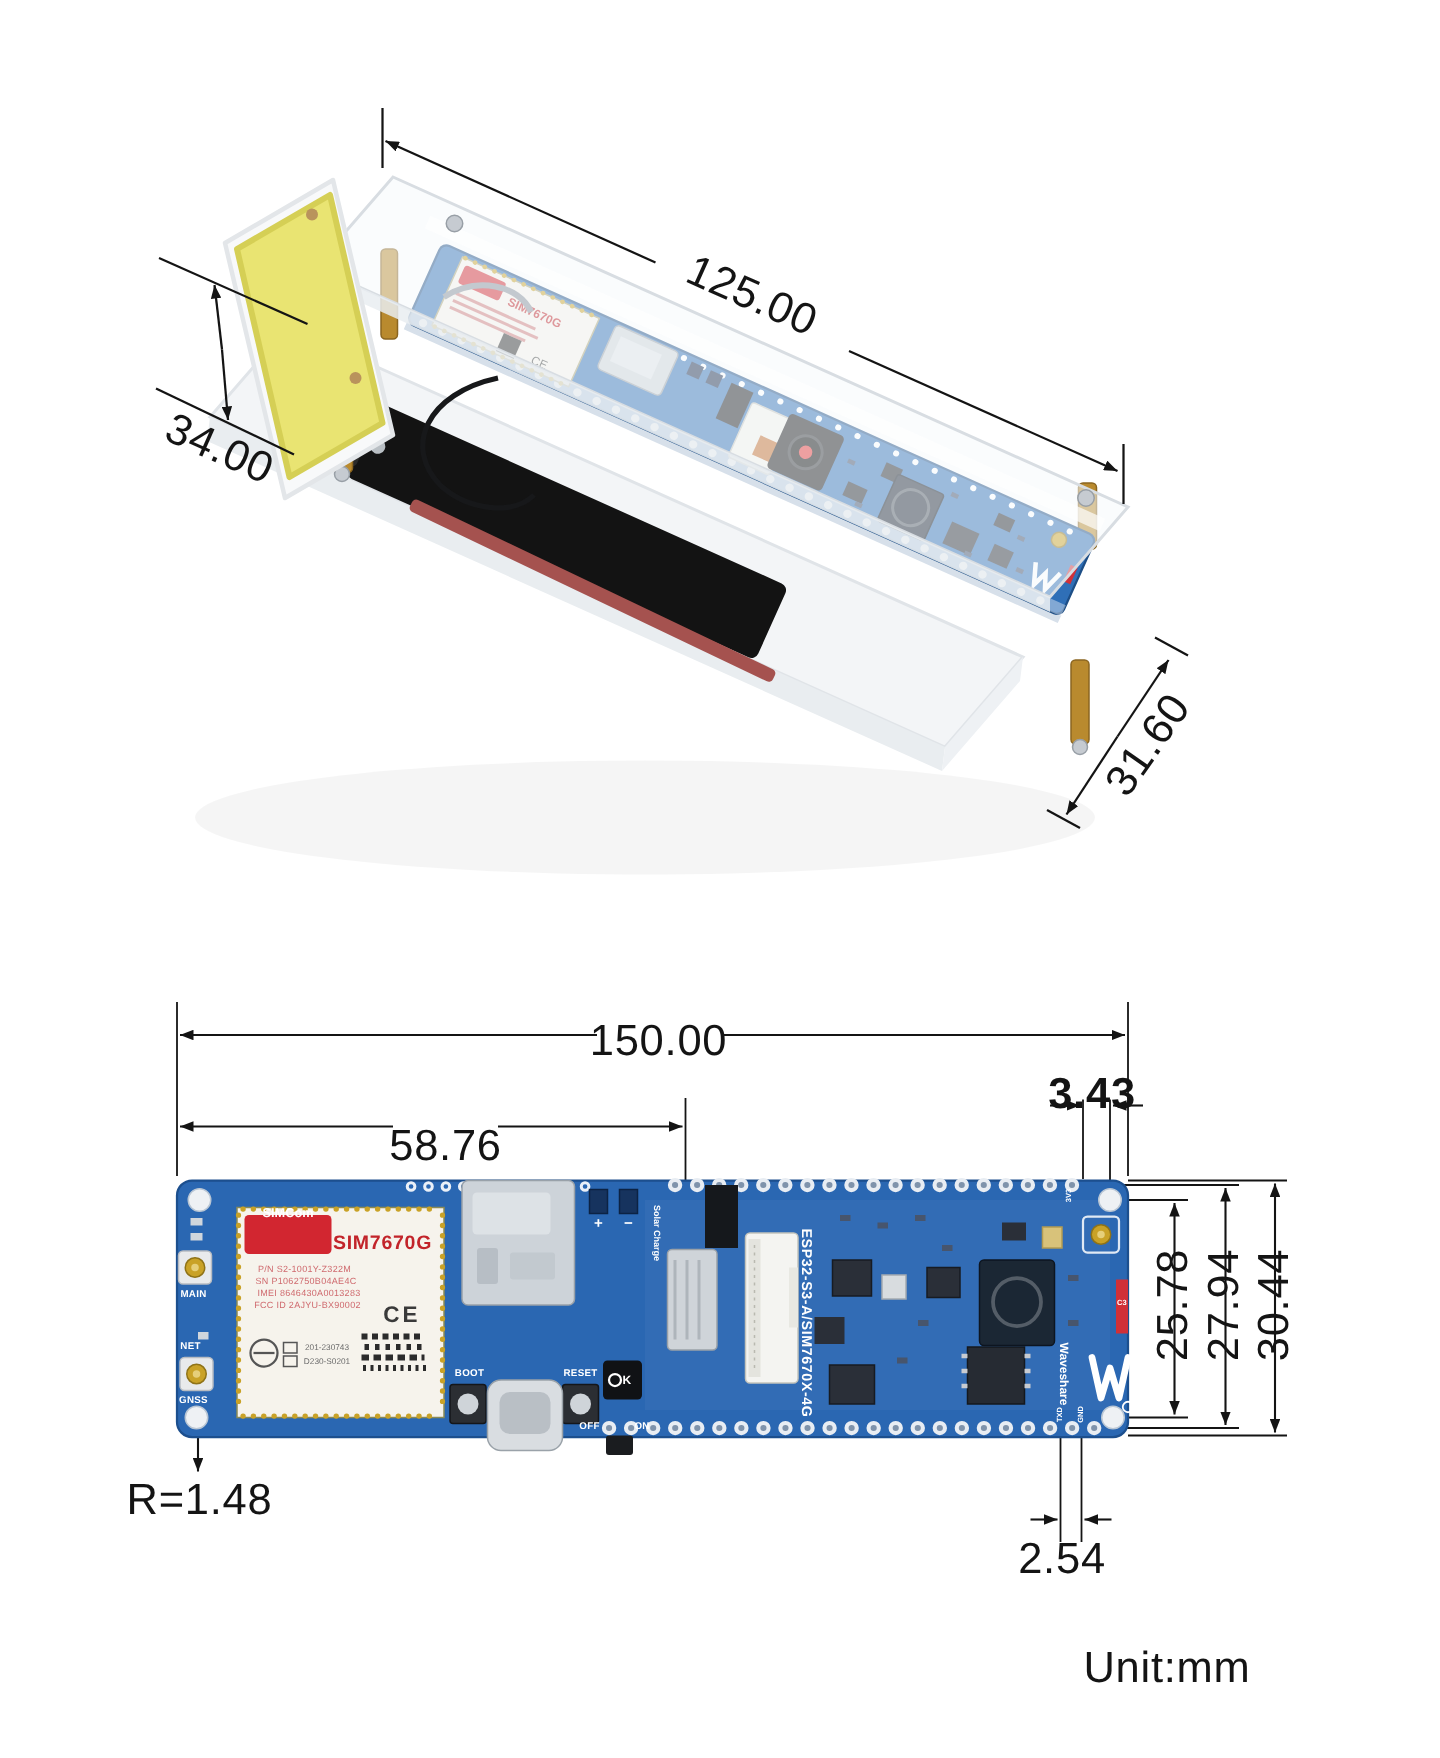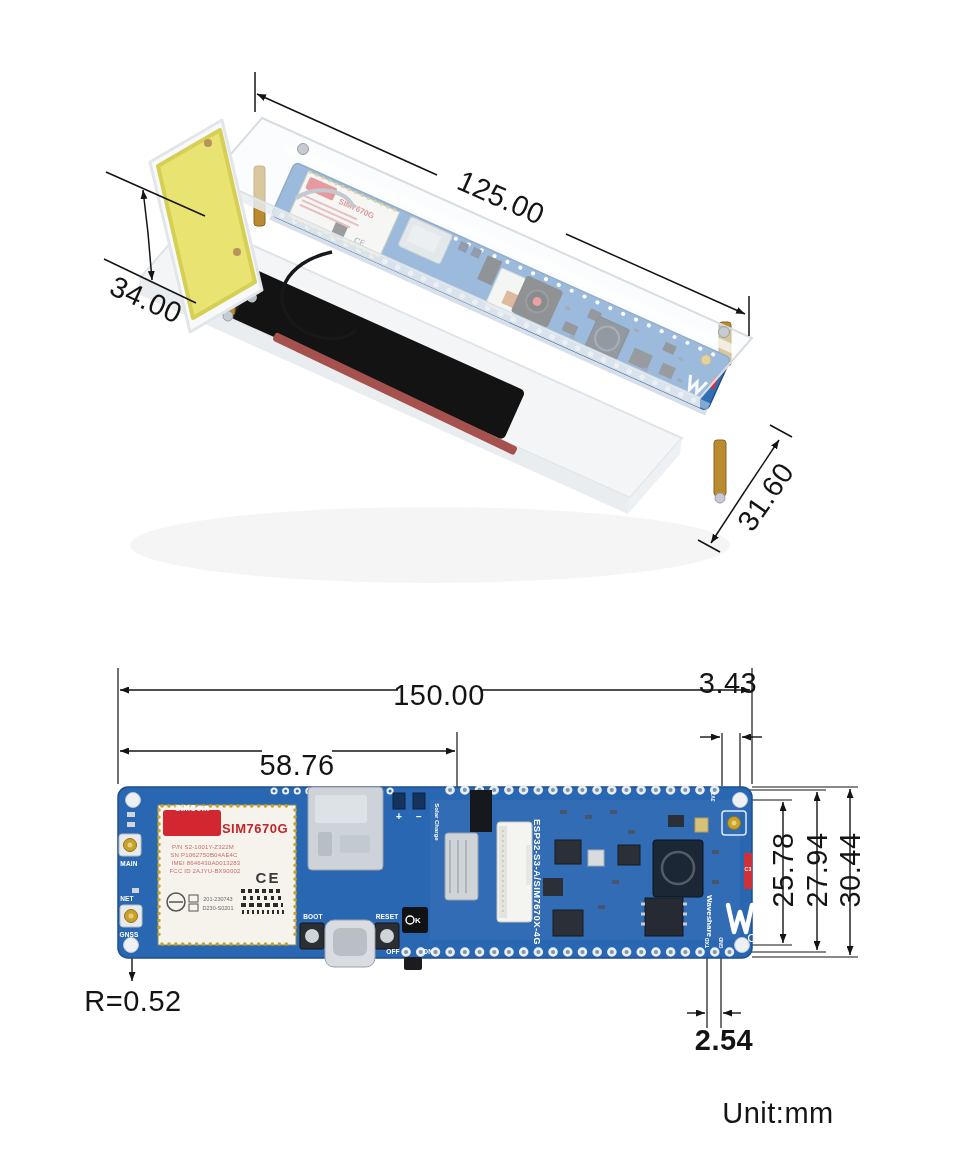--- a/index.html
+++ b/index.html
@@ -344,26 +344,26 @@
     </g>
   </g>
 </svg>
 
 <div class="lbl dim rot24" style="left:501px;top:198px;">125.00</div>
 <div class="lbl dim rot24" style="left:146px;top:300px;">34.00</div>
 <div class="lbl dim rotm55" style="left:766px;top:497px;">31.60</div>
 
 <div class="lbl dim" style="left:439px;top:695px;transform:translate(-50%,-50%);">150.00</div>
 <div class="lbl dim" style="left:297px;top:765px;transform:translate(-50%,-50%);">58.76</div>
-<div class="lbl dim" style="left:728px;top:683px;transform:translate(-50%,-50%);">3.43</div>
+<div class="lbl dim" style="left:728px;top:730px;transform:translate(-50%,-50%);font-weight:bold;">3.43</div>
 <div class="lbl dim rotm90" style="left:783px;top:870px;">25.78</div>
 <div class="lbl dim rotm90" style="left:817px;top:870px;">27.94</div>
 <div class="lbl dim rotm90" style="left:850px;top:870px;">30.44</div>
-<div class="lbl dim" style="left:724px;top:1040px;transform:translate(-50%,-50%);font-weight:bold;">2.54</div>
-<div class="lbl dim" style="left:133px;top:1001px;transform:translate(-50%,-50%);">R=0.52</div>
+<div class="lbl dim" style="left:708px;top:1040px;transform:translate(-50%,-50%);">2.54</div>
+<div class="lbl dim" style="left:133px;top:1001px;transform:translate(-50%,-50%);">R=1.48</div>
 <div class="lbl dim" style="left:778px;top:1113px;transform:translate(-50%,-50%);">Unit:mm</div>
 
 <div class="lbl sk" style="left:129px;top:863px;">MAIN</div>
 <div class="lbl sk" style="left:127px;top:898px;">NET</div>
 <div class="lbl sk" style="left:129px;top:934px;">GNSS</div>
 <div class="lbl sk" style="left:313px;top:916px;">BOOT</div>
 <div class="lbl sk" style="left:387px;top:916px;">RESET</div>
 <div class="lbl sk" style="left:393px;top:951px;">OFF</div>
 <div class="lbl sk" style="left:428px;top:951px;">ON</div>
 <div class="lbl sk" style="left:399px;top:816px;font-size:10px;">+</div>

